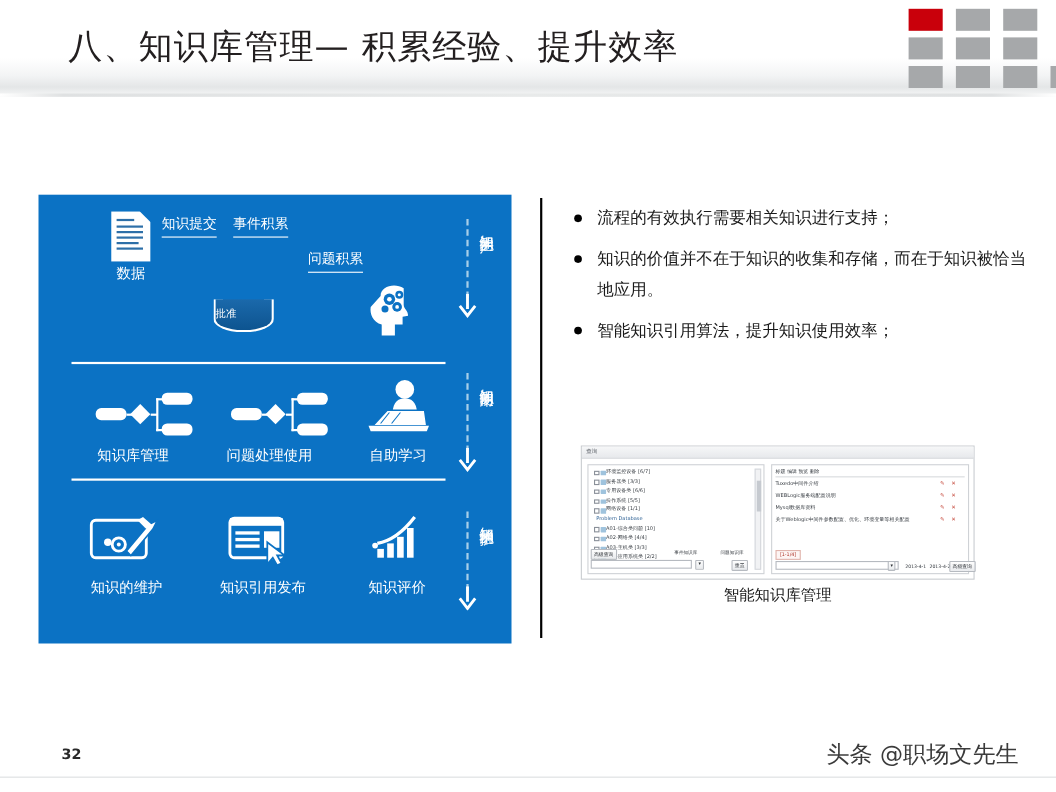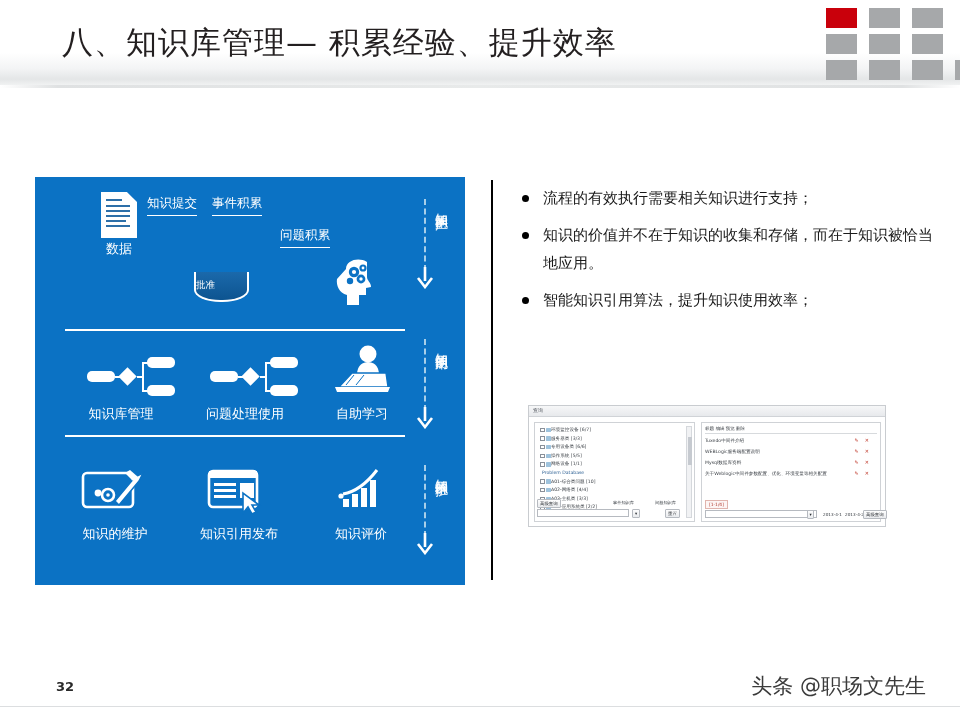--- a/index.html
+++ b/index.html
@@ -485,18 +485,19 @@
         <span class="tab-mini">[1-1/4]</span>
         <span class="mini-input" style="left:0px; top:10px; width:112px; height:8px;"></span>
         <span class="mini-btn" style="left:102px; top:10px; padding:1px 1.5px;">▾</span>
         <span class="mini-radio" style="left:118px; top:12px;">2013-4-1</span>
         <span class="mini-radio" style="left:140px; top:12px;">2013-4-26</span>
         <span class="mini-btn" style="left:158px; top:10px;">高级查询</span>
       </div>
     </div>
   </div>
 
+  <div class="shot-caption">智能知识库管理</div>
 
   <div class="footer-line"></div>
   <div class="page-num">32</div>
   <div class="watermark">头条 @职场文先生</div>
 
 </div>
 
 </body></html>

